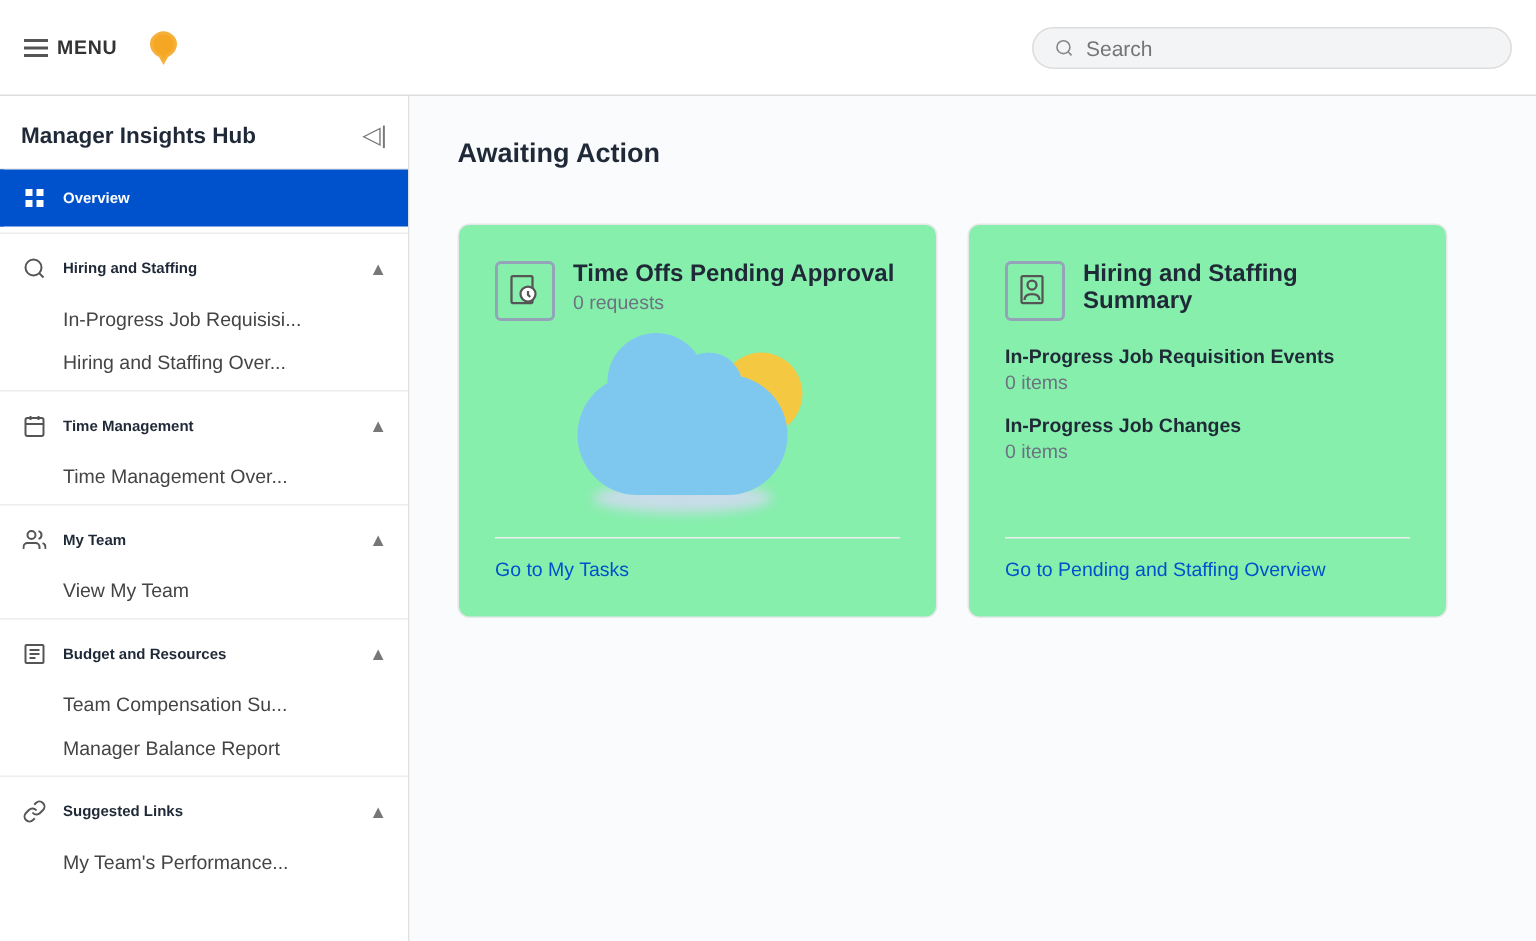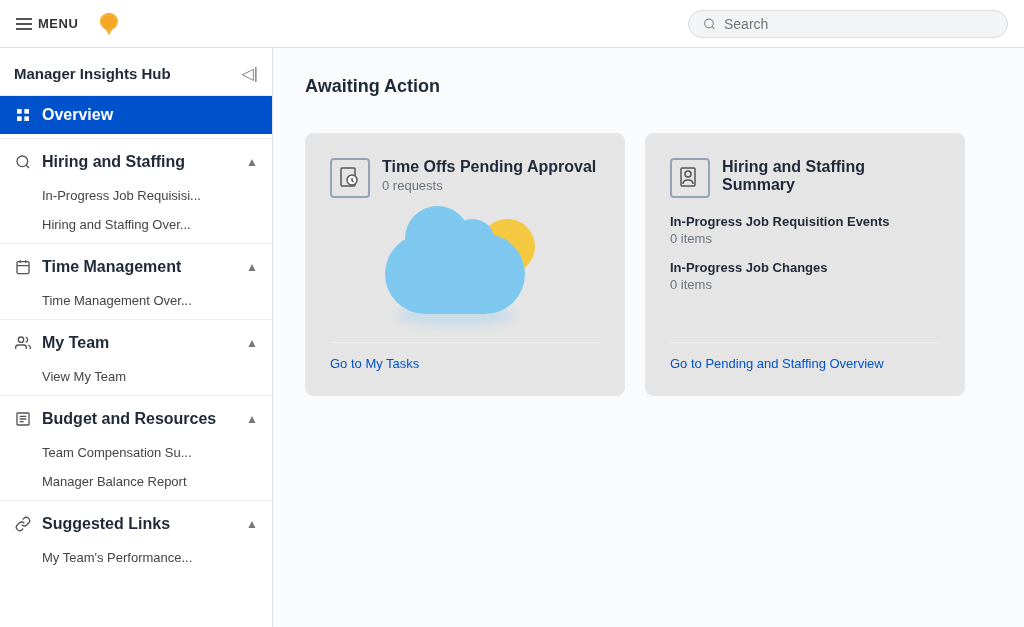--- a/index.html
+++ b/index.html
@@ -1,20 +1,20 @@
 <!DOCTYPE html>
 <html><head>
   <meta charset="utf-8">
   <style>
     * { box-sizing: border-box; margin: 0; padding: 0; }
     body { font-family: -apple-system, BlinkMacSystemFont, 'Segoe UI', Arial, sans-serif; font-size: 14px; background: #f3f4f6; color: #333; }
 
     
     .topbar {
-      display: flex; align-items: center; height: 48px;
+      display: flex; align-items: center; height: 64px;
       background: #fff; border-bottom: 1px solid #ddd;
       padding: 0 16px; gap: 16px;
     }
     .menu-btn {
       display: flex; align-items: center; gap: 6px;
       background: none; border: none; cursor: pointer;
       font-size: 13px; font-weight: 600; color: #333; letter-spacing: 0.5px;
     }
     .hamburger-icon { display: flex; flex-direction: column; gap: 3px; }
     .hamburger-icon span { display: block; width: 16px; height: 2px; background: #555; }
@@ -42,38 +42,38 @@
     }
     .sidebar-title { font-size: 15px; font-weight: 700; color: #1f2937; }
     .sidebar-collapse-btn { background: none; border: none; cursor: pointer; color: #777; font-size: 16px; }
 
     .nav-item {
       display: flex; align-items: center; padding: 10px 14px;
       cursor: pointer; gap: 10px; position: relative;
     }
     .nav-item.active { background: #0052cc; color: #fff; border-radius: 0; }
     .nav-item.active .nav-label { color: #fff; font-weight: 600; }
-    .nav-label { font-size: 16px; font-weight: 600; color: #1f2937; }
+    .nav-label { font-size: 10px; font-weight: 600; color: #1f2937; }
     .nav-icon { width: 18px; height: 18px; display: flex; align-items: center; justify-content: center; flex-shrink: 0; }
     .nav-chevron { margin-left: auto; font-size: 12px; color: #777; }
 
     .nav-sub-item {
       padding: 7px 14px 7px 42px; cursor: pointer; font-size: 13px; color: #444;
     }
 
     .nav-section-divider { border: none; border-top: 1px solid #eee; margin: 4px 0; }
 
     
     .main { flex: 1; padding: 28px 32px; overflow-y: auto; background: #fafbfc; }
     .page-title { font-size: 18px; font-weight: 600; color: #1f2937; margin-bottom: 36px; }
 
     .cards-row { display: flex; gap: 20px; flex-wrap: wrap; }
 
     .card {
-      background: #e5e5e5; border: 1px solid #e5e7eb; border-radius: 8px;
+      background: #86efac; border: 1px solid #e5e7eb; border-radius: 8px;
       padding: 24px; width: 320px; min-height: 240px;
       display: flex; flex-direction: column;
     }
 
     .card-header { display: flex; align-items: flex-start; gap: 12px; margin-bottom: 16px; }
     .card-icon-wrap {
       width: 40px; height: 40px; border: 2px solid #94a3b8;
       border-radius: 4px; display: flex; align-items: center; justify-content: center;
       flex-shrink: 0;
     }

